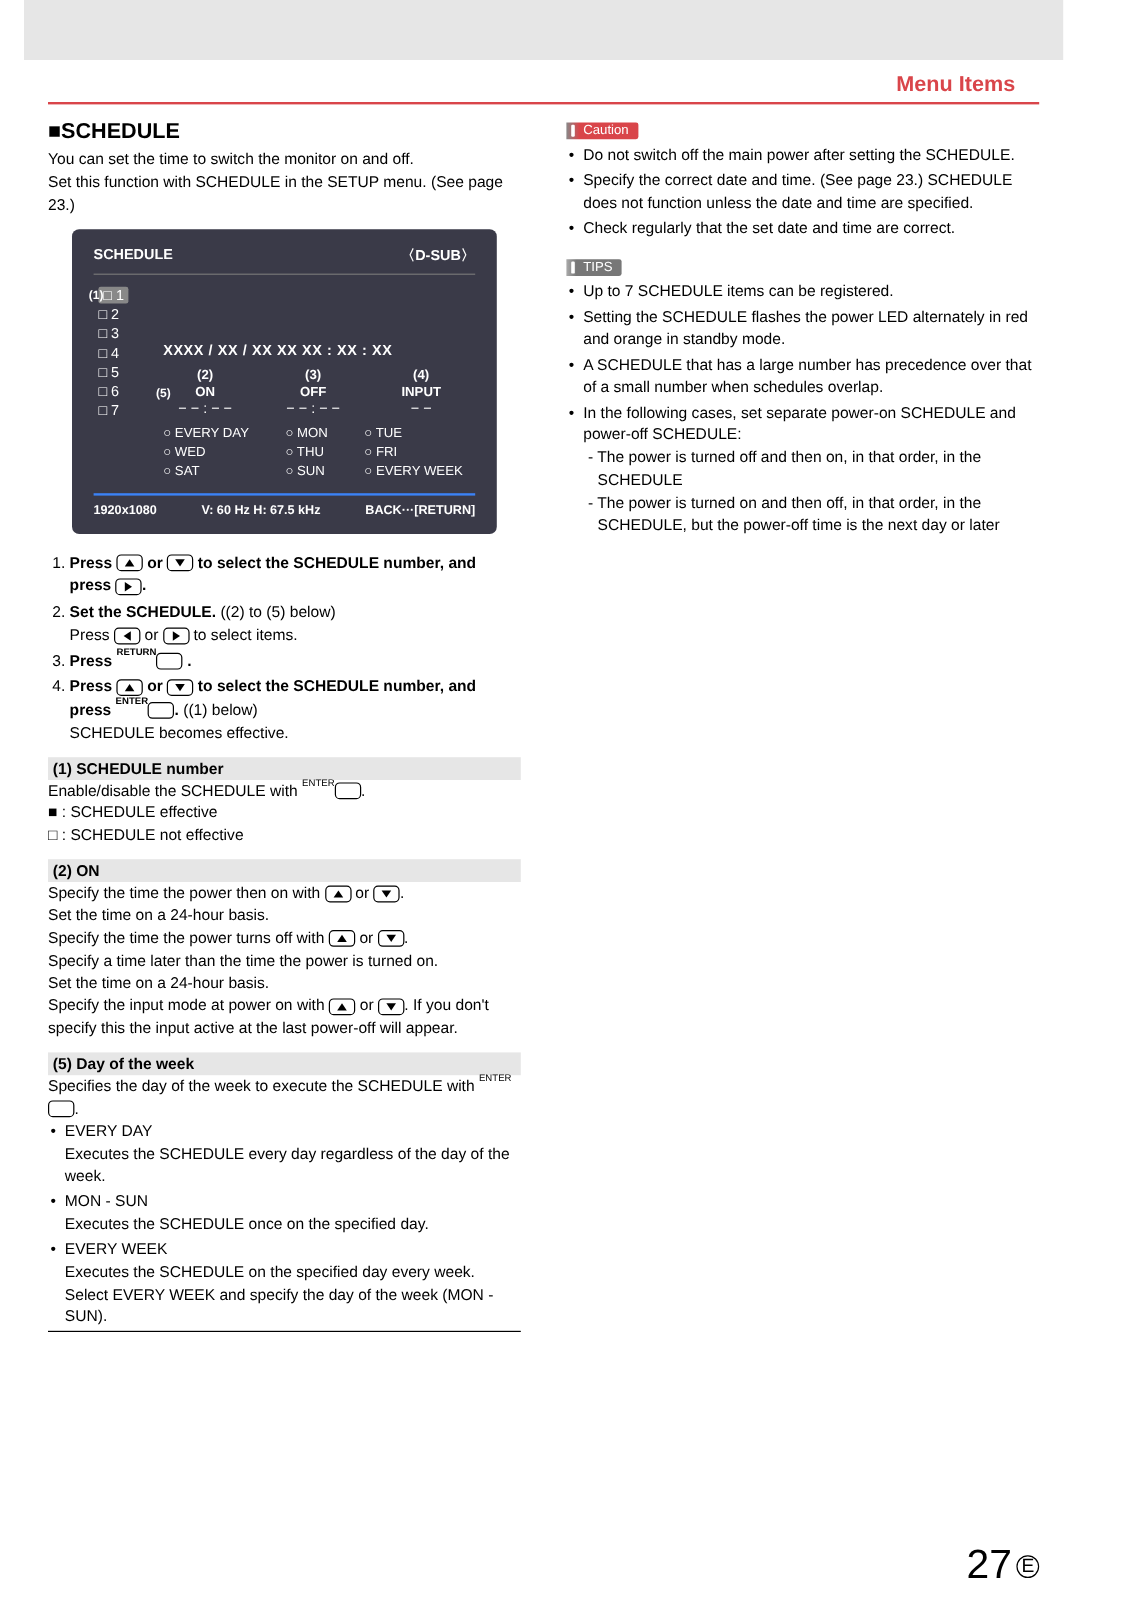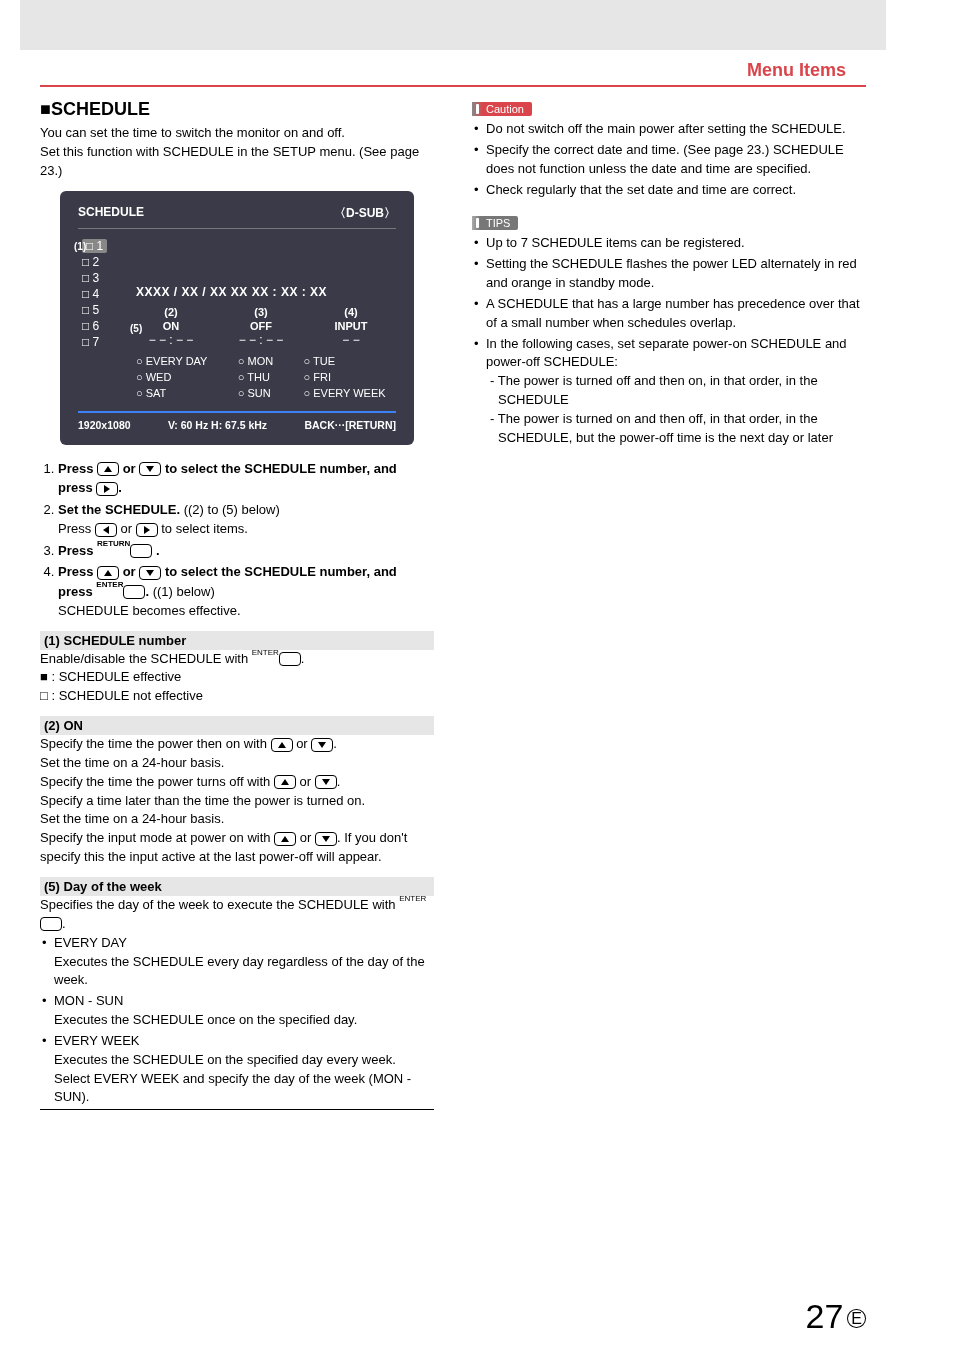--- a/index.html
+++ b/index.html
@@ -49,21 +49,21 @@
   ol.steps b { font-weight: bold; }
   .sub-h { background: #e6e6e6; font-weight: bold; font-size: 13px; padding: 2px 4px; margin-top: 10px; }
   .thin-rule { border:none; border-top:1px solid #000; margin-top:2px;}
   .tag { display:inline-flex; align-items:center; background:linear-gradient(to right, #888, #d9454a 18%, #d9454a); color:#fff; font-size:11px; padding:1px 8px 1px 14px; border-radius: 0 2px 2px 0; margin-bottom:4px; position:relative;}
   .tag.tips { background:linear-gradient(to right, #aaa, #777 18%, #777);}
   .tag::before{ content:""; position:absolute; left:4px; top:50%; transform:translateY(-50%); width:3px; height:10px; background:#fff; border-radius:1px;}
   ul.bul { list-style: none; padding-left: 0; }
   ul.bul > li { font-size: 13px; line-height: 1.45; padding-left: 14px; position: relative; margin-bottom:2px;}
   ul.bul > li::before { content: "•"; position: absolute; left: 2px; }
   .indent-dash { padding-left: 12px; text-indent: -8px; font-size:13px; line-height:1.45;}
-  .page-num { position:absolute; right: 40px; bottom: 14px; font-size: 34px; }
+  .page-num { position:absolute; right: 40px; bottom: 26px; font-size: 34px; }
   .page-num .e { font-size: 16px; border:1.5px solid #000; border-radius:50%; padding:0 3px; vertical-align: middle; margin-left:4px;}
   .sq-filled::before{content:"■ ";}
   .sq-empty::before{content:"□ ";}
 </style>
 </head>
 <body>
 <div class="page">
 
 <div class="header-bar"></div>
 

